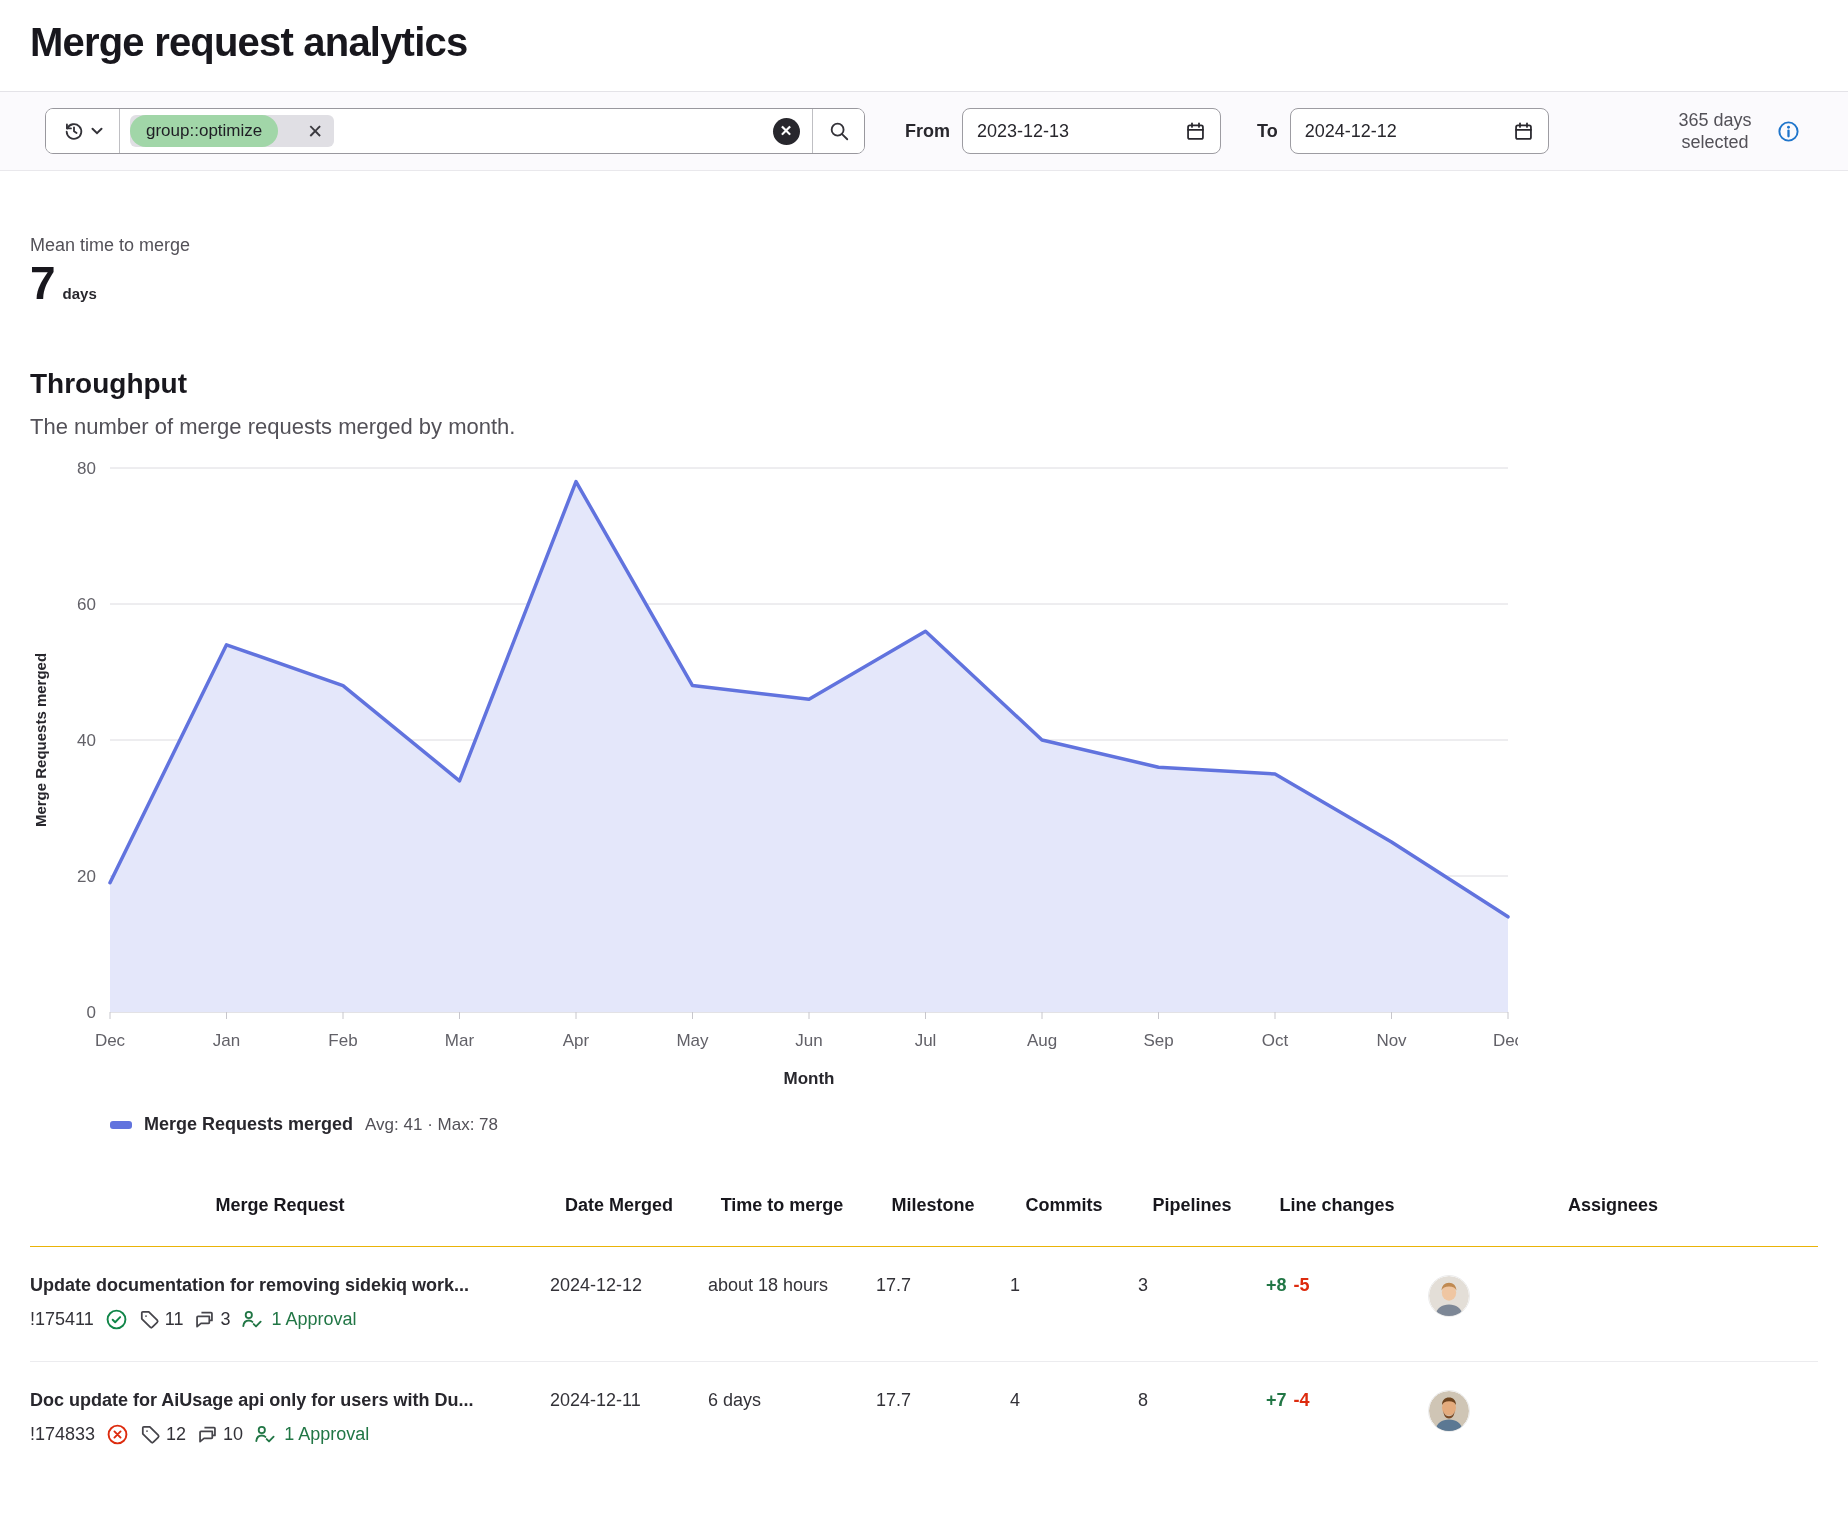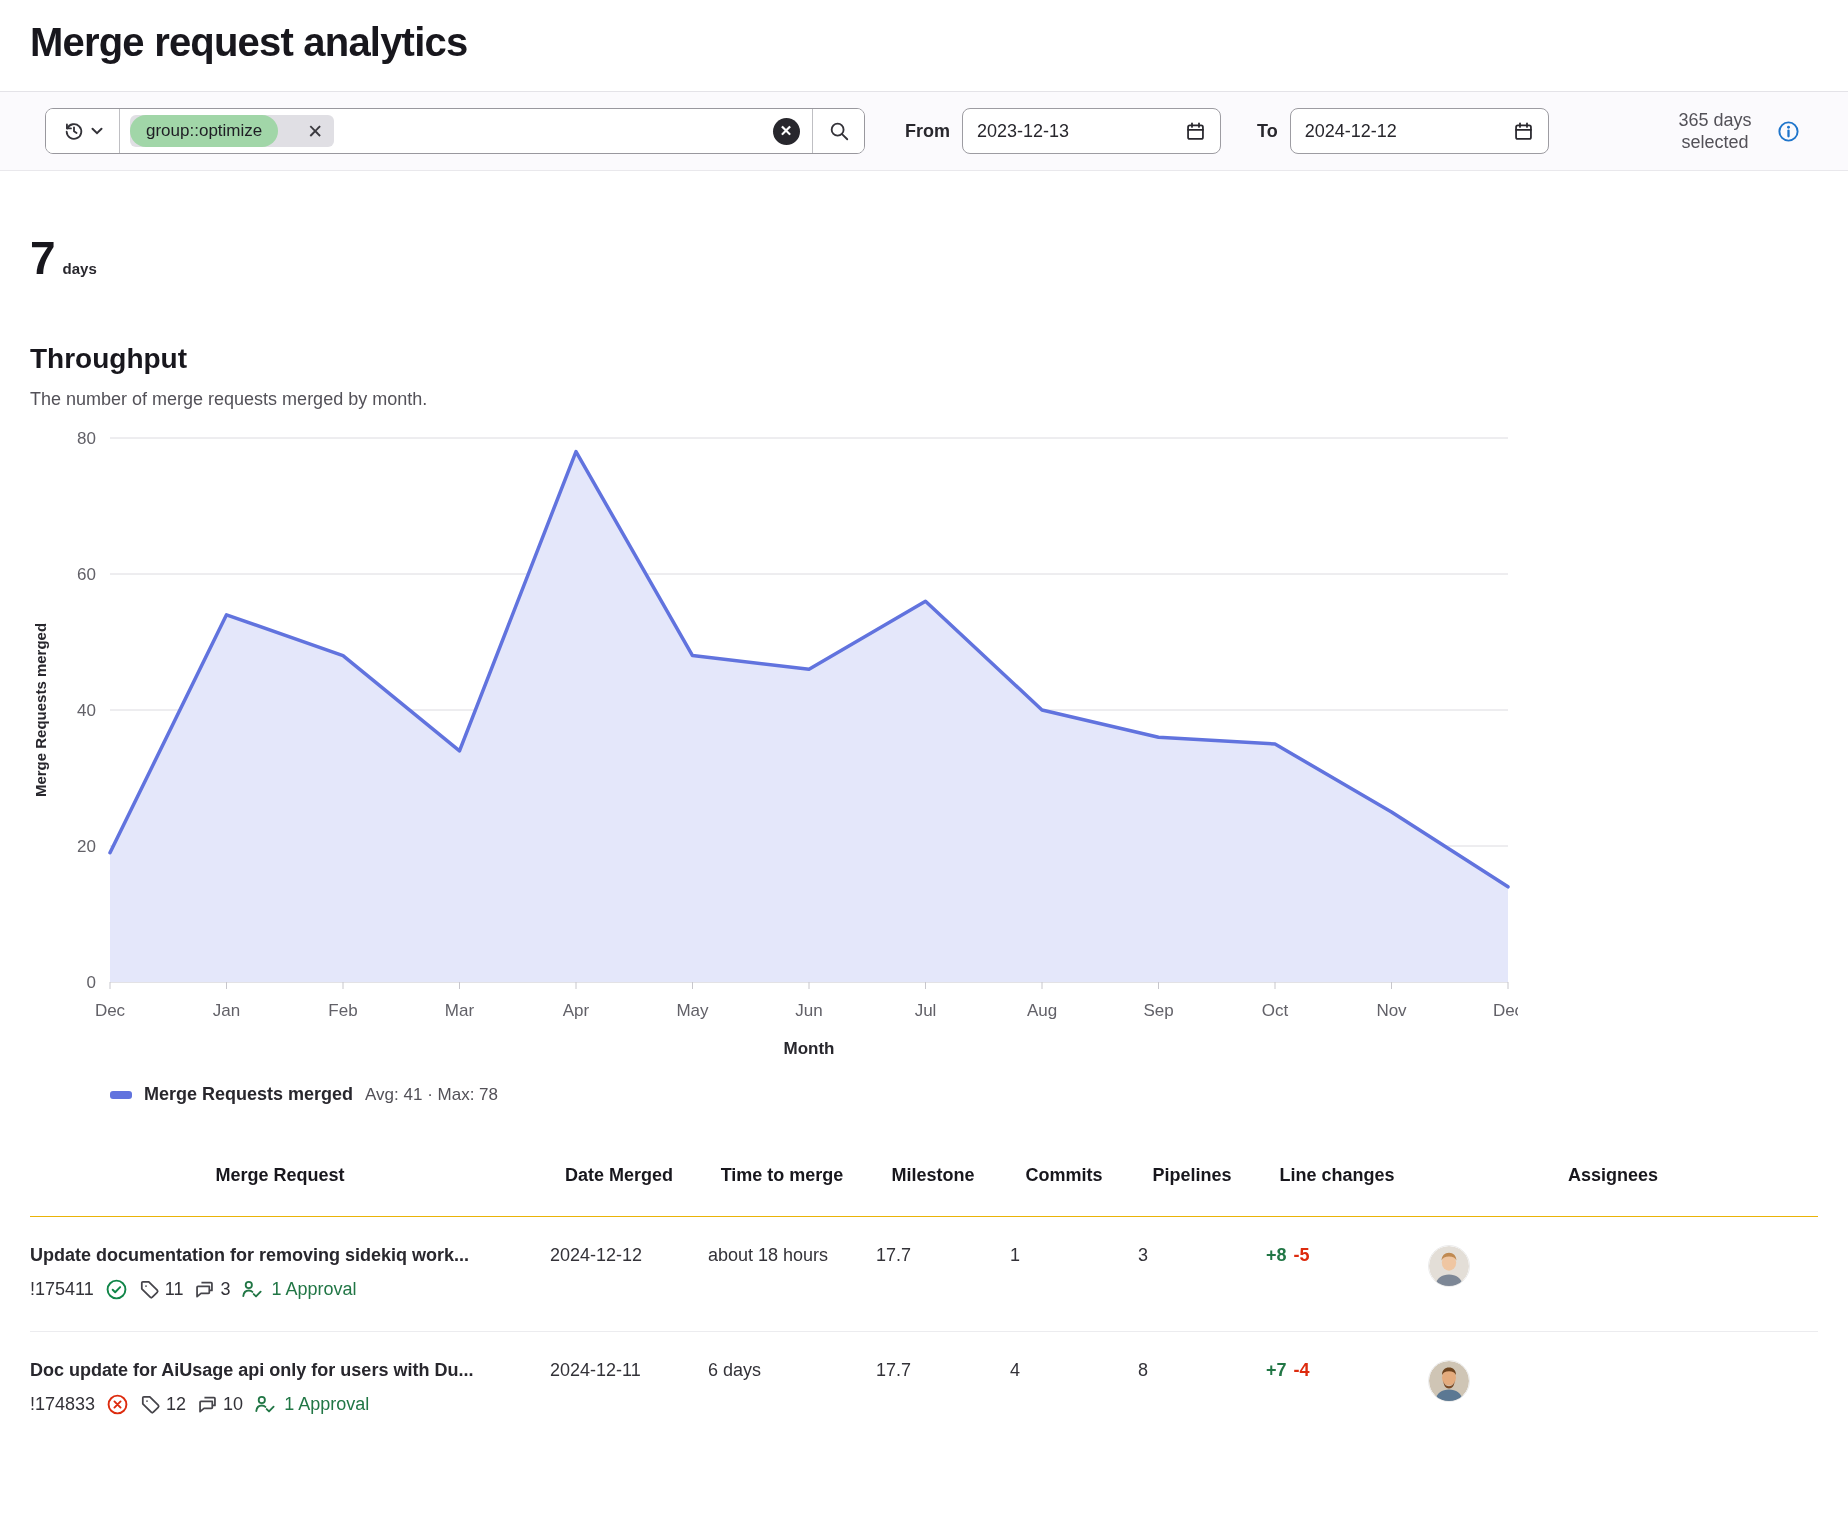--- a/index.html
+++ b/index.html
@@ -41,21 +41,21 @@
 
   
   .stat-block { margin:64px 30px 0; }
   .stat-label { font-size:18px; color:#535158; }
   .stat-value-row { margin-top:4px; display:flex; align-items:baseline; gap:7px; }
   .stat-value { font-size:46px; font-weight:700; color:#18171d; line-height:1; }
   .stat-unit { font-size:15px; font-weight:700; color:#28272d; }
 
   
   .section-heading { margin:62px 30px 0; font-size:28px; font-weight:700; color:#18171d; }
-  .section-desc { margin:14px 30px 0; font-size:18px; color:#535158; }
+  .section-desc { margin:14px 30px 0; font-size:22px; color:#535158; }
 
   .chart-wrap { margin:16px 30px 0; }
   .legend-row { margin:6px 30px 0 110px; display:flex; align-items:center; gap:12px; }
   .legend-swatch { width:22px; height:8px; border-radius:3px; background:#6173de; }
   .legend-label { font-size:18px; font-weight:700; color:#28272d; }
   .legend-summary { font-size:17px; color:#535158; }
 
   
   .mr-table { margin:46px 30px 0; width:1788px; border-collapse:collapse; table-layout:fixed; }
   .mr-table th { text-align:center; vertical-align:top; font-size:18px; font-weight:700; color:#18171d;
@@ -152,20 +152,21 @@
       <svg width="23" height="23" viewBox="0 0 24 24" fill="none">
         <circle cx="12" cy="12" r="9.5" stroke="#1f75cb" stroke-width="2"></circle>
         <circle cx="12" cy="7.6" r="1.5" fill="#1f75cb"></circle>
         <path d="M12 11v6" stroke="#1f75cb" stroke-width="2.4" stroke-linecap="round"></path>
       </svg>
     </span>
   </div>
 </div>
 
 <div class="stat-block">
+  <div class="stat-label">Mean time to merge</div>
   <div class="stat-value-row">
     <span class="stat-value">7</span>
     <span class="stat-unit">days</span>
   </div>
 </div>
 
 <h2 class="section-heading">Throughput</h2>
 <div class="section-desc">The number of merge requests merged by month.</div>
 
 <div class="chart-wrap">

